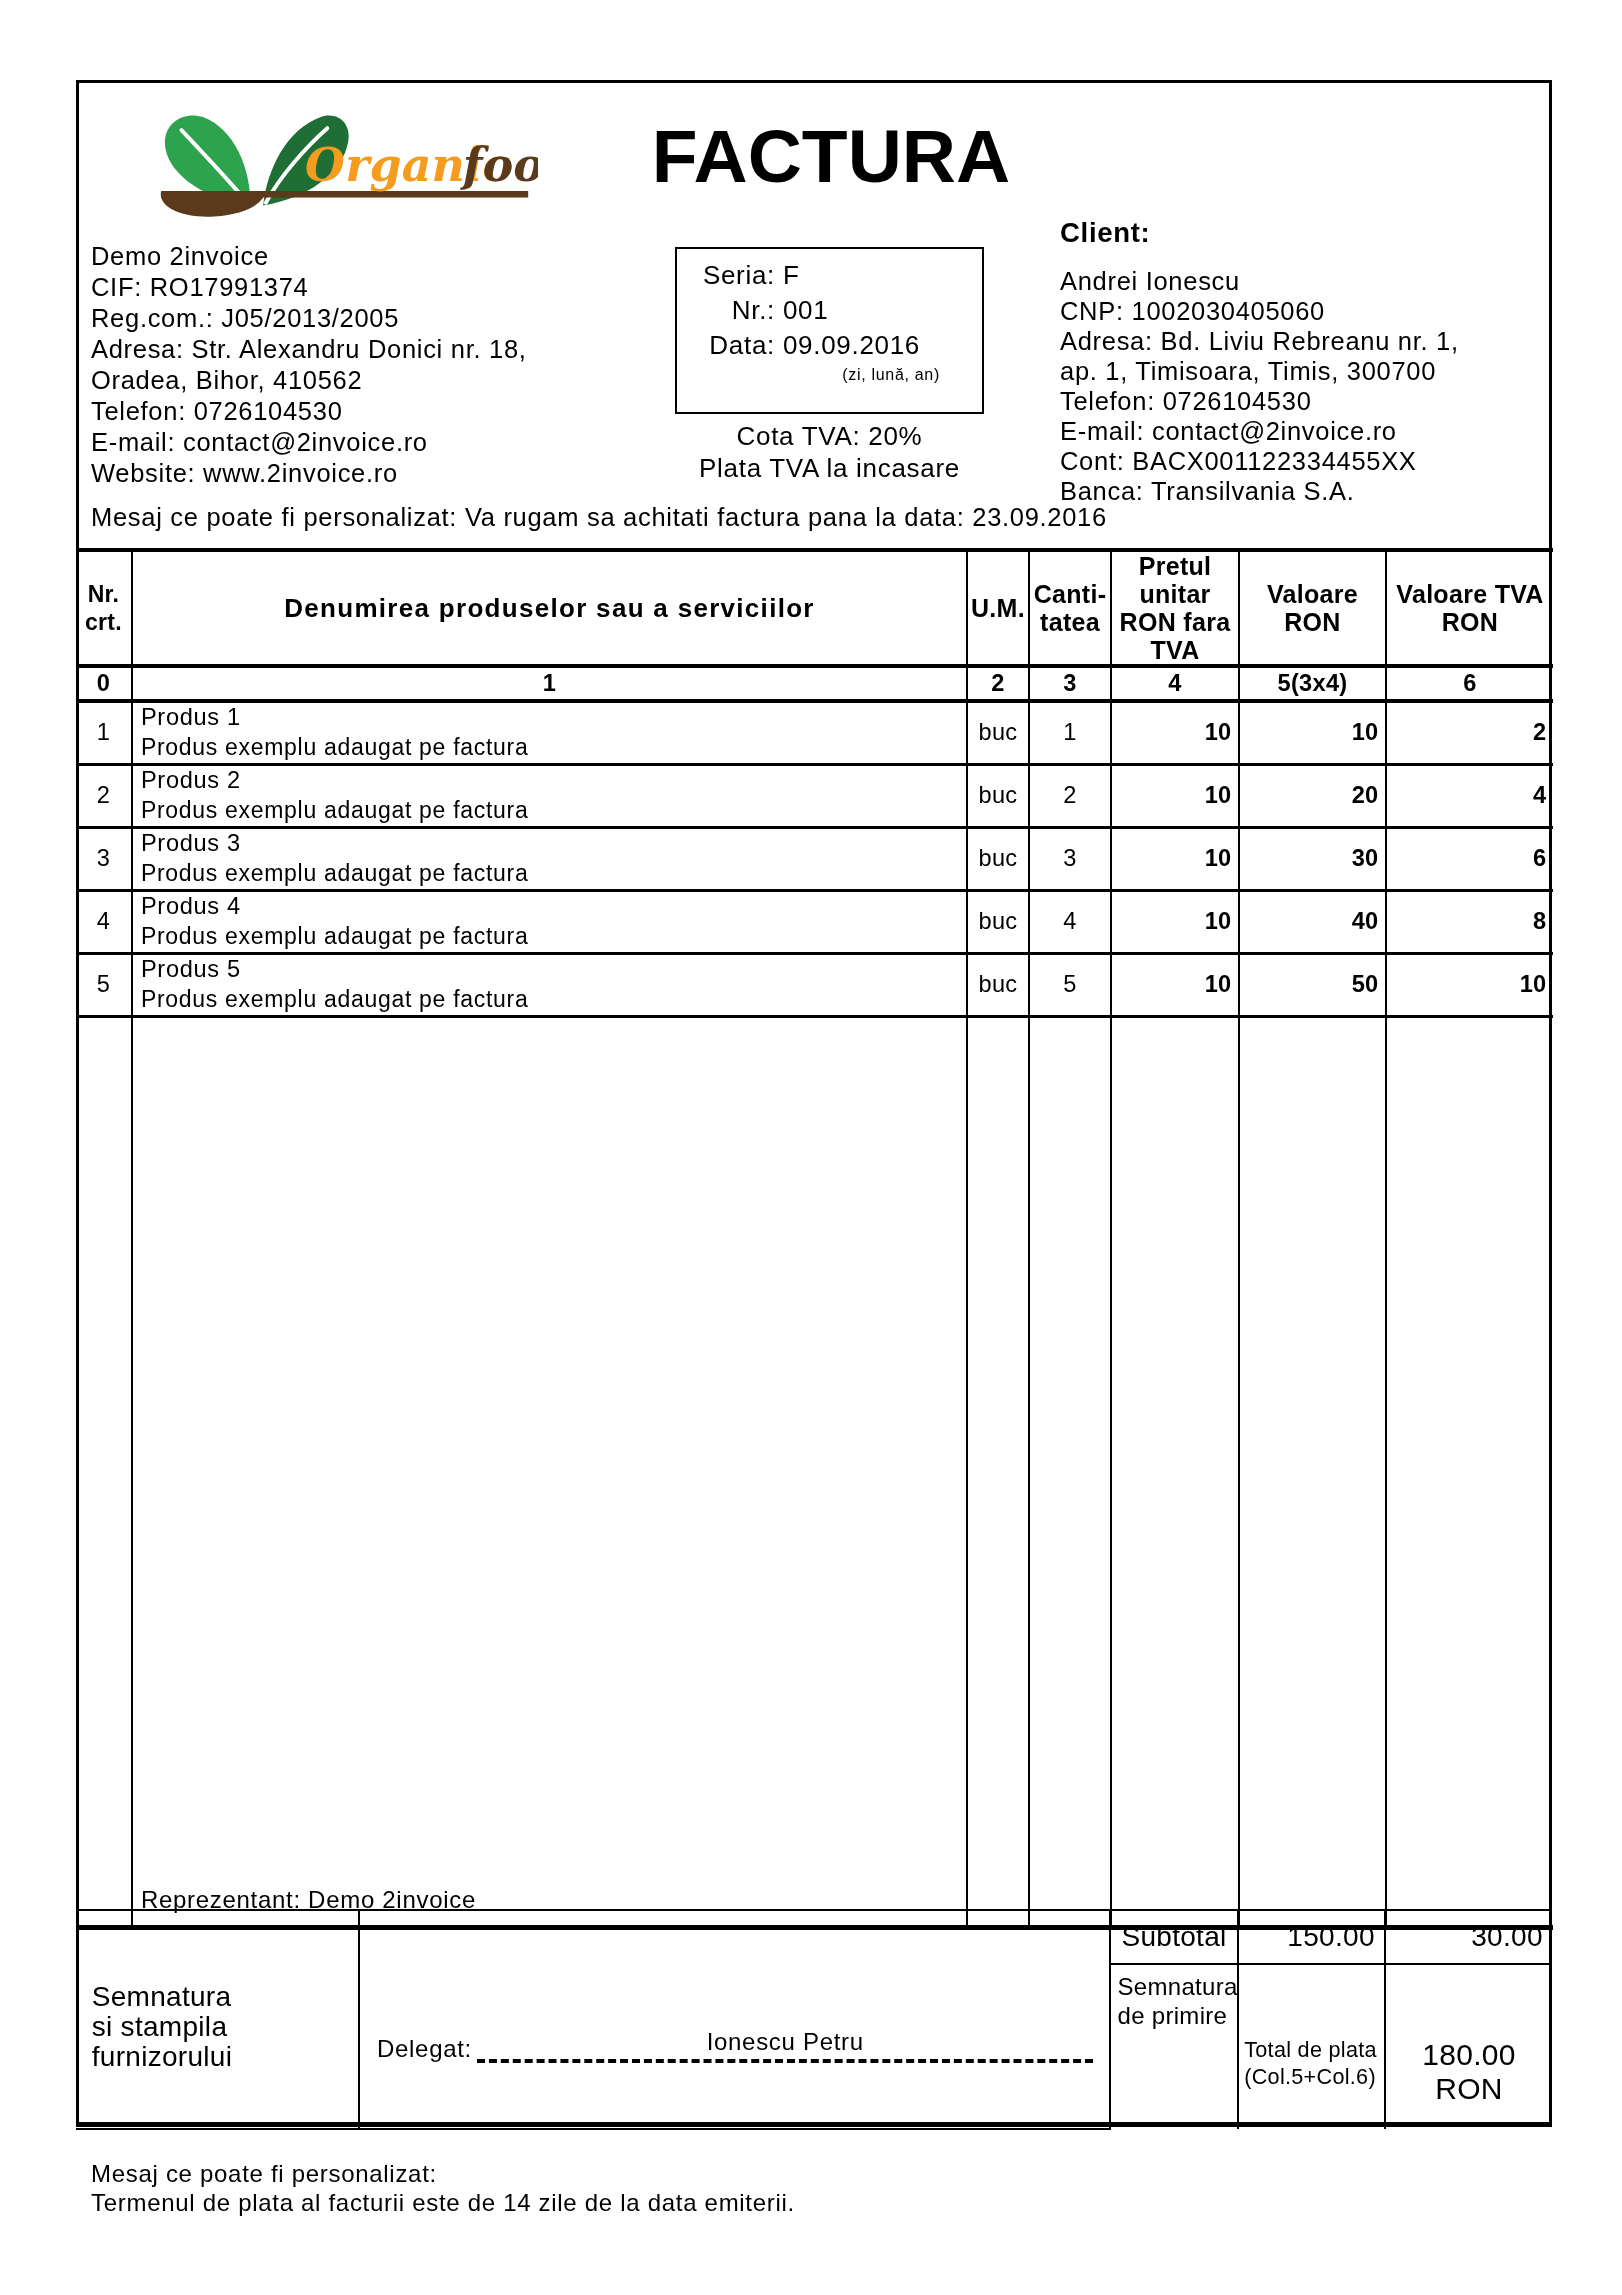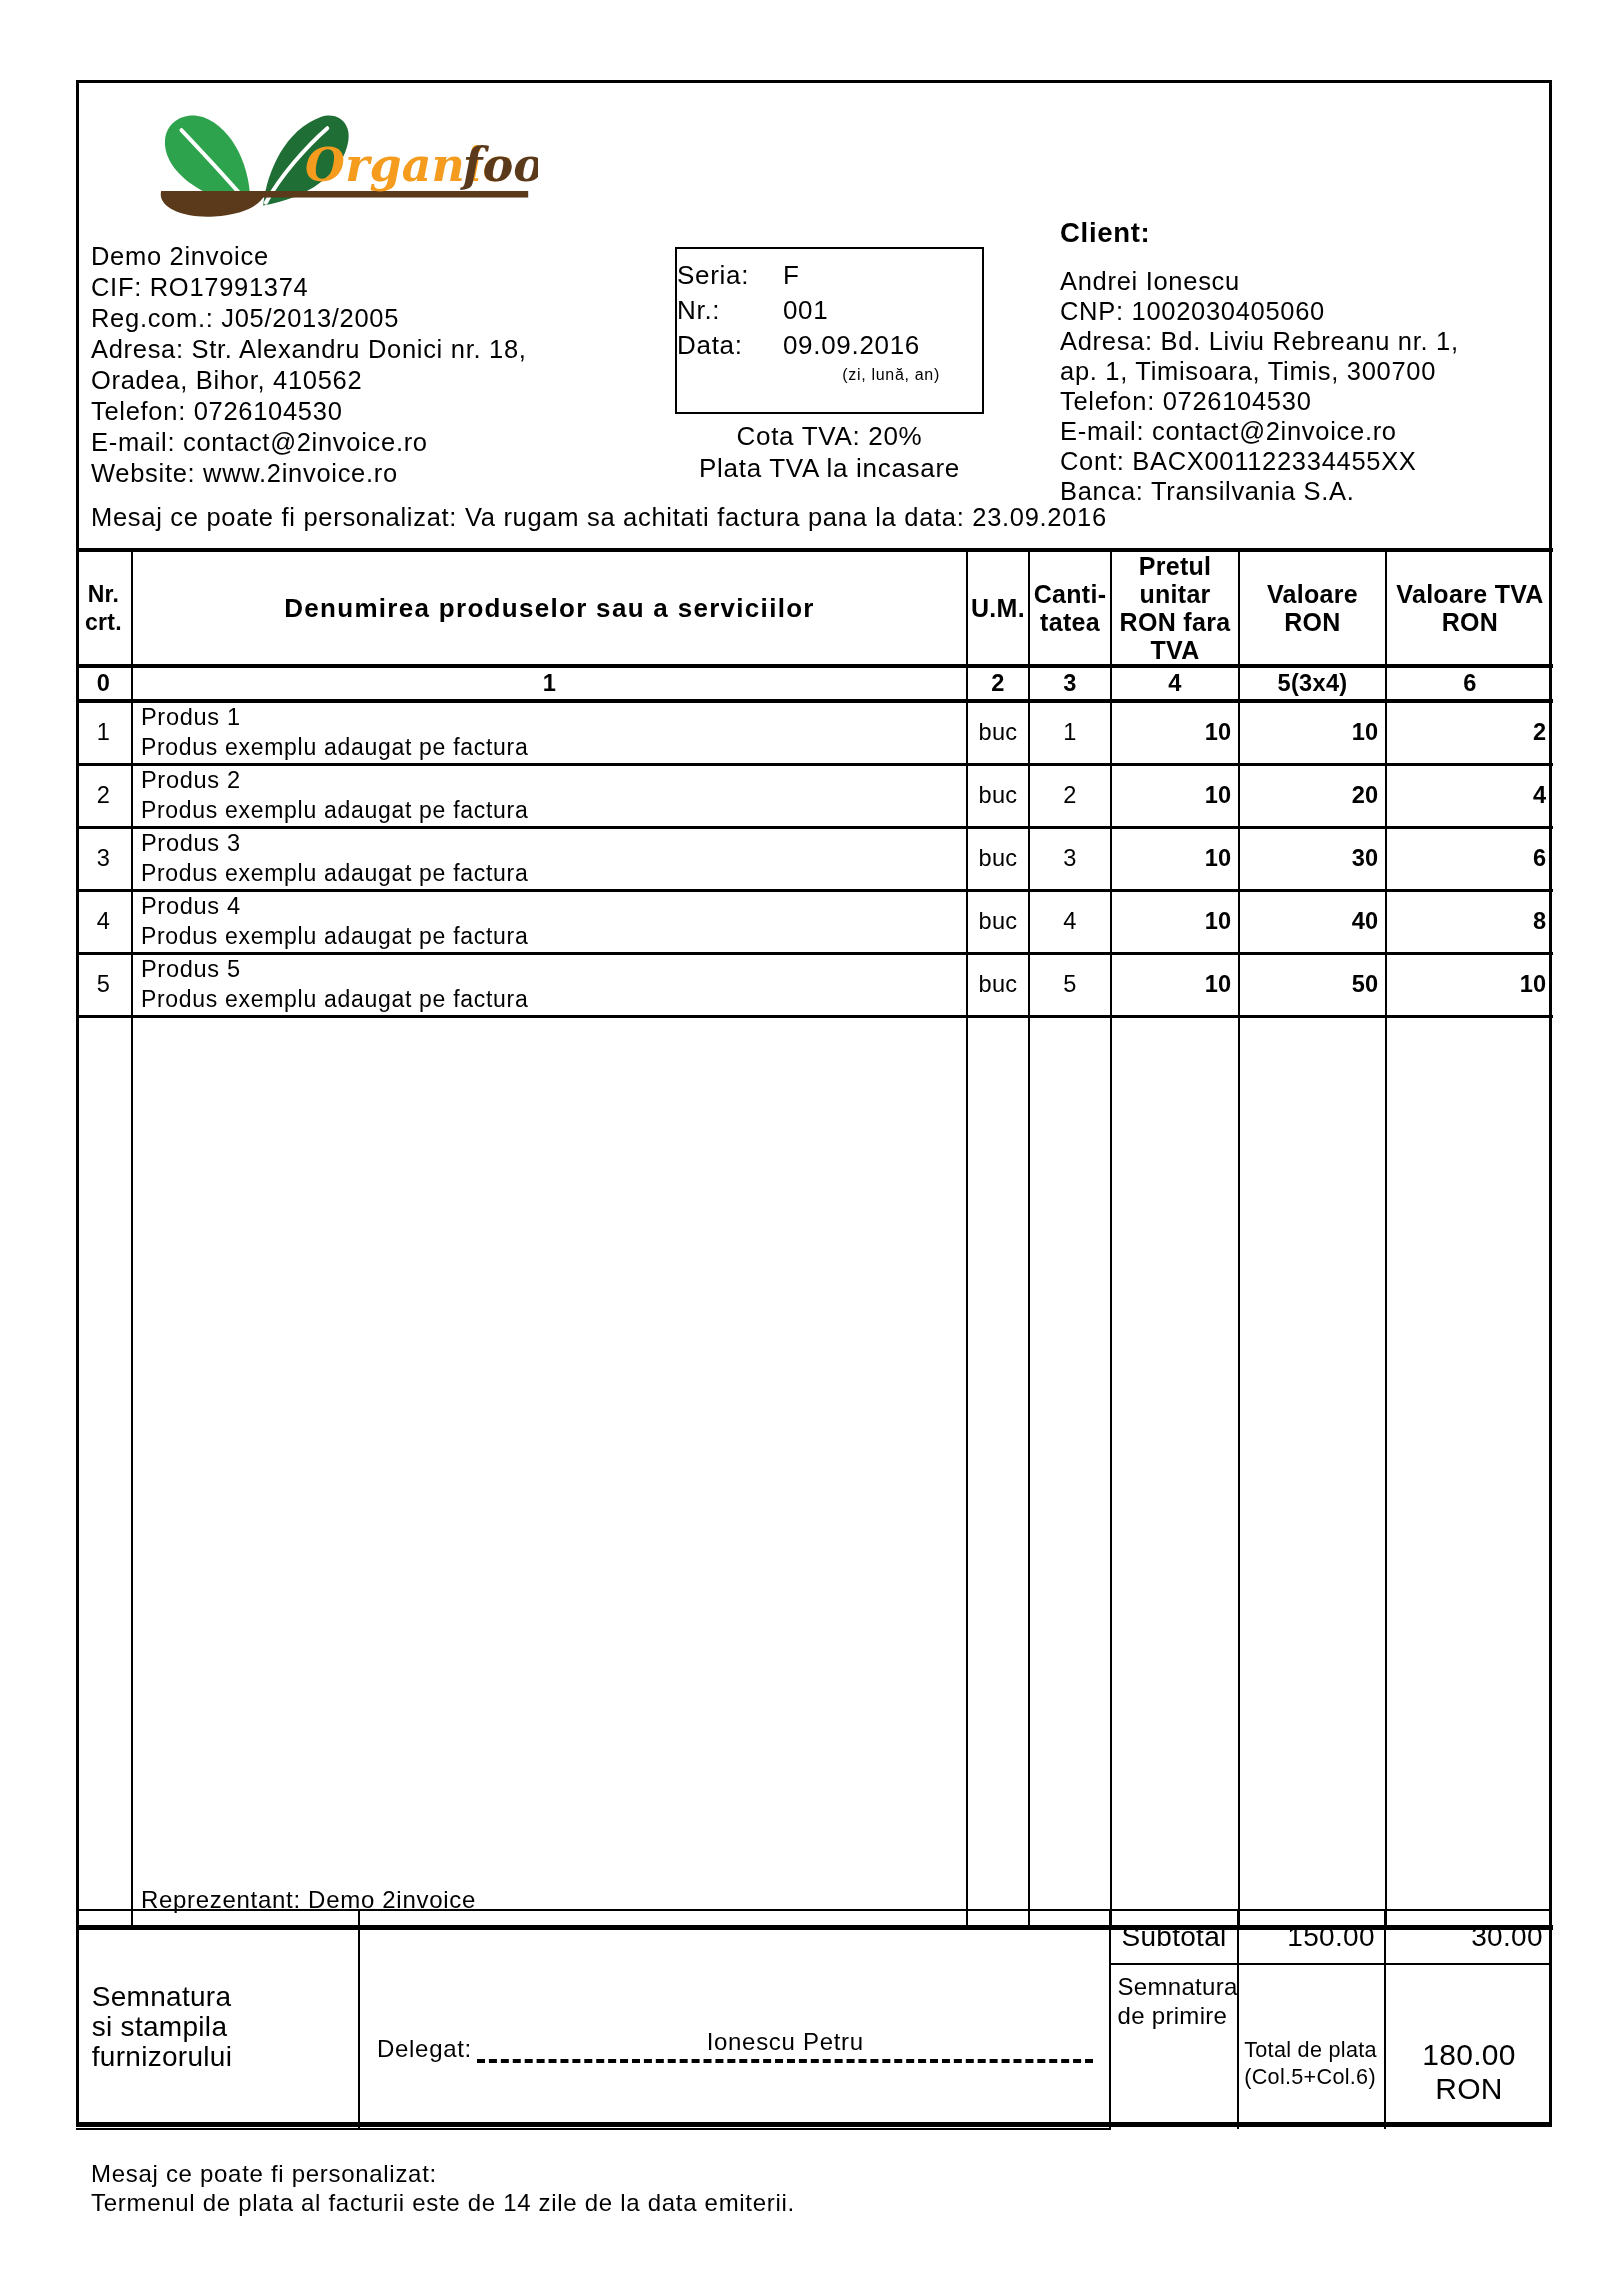--- a/index.html
+++ b/index.html
@@ -30,21 +30,21 @@
   .supplier { position:absolute; left:91px; top:241px; font-size:25.5px; line-height:31px; letter-spacing:0.7px; }
   .client   { position:absolute; left:1060px; top:216px; font-size:25.5px; line-height:30px; letter-spacing:0.7px; }
   .client-heading { font-size:27.5px; font-weight:bold; line-height:33px; margin-bottom:17px; }
 
   
   .seria-box {
     position:absolute; left:675px; top:247px; width:309px; height:167px;
     border:2.6px solid #000; padding-top:10.5px; font-size:26px; letter-spacing:0.7px;
   }
   .seria-row { display:flex; height:35px; align-items:flex-start; }
-  .seria-row .lbl { width:98px; text-align:left; }
+  .seria-row .lbl { width:98px; text-align:right; }
   .seria-row .val { padding-left:7.9px; }
   .date-note { text-align:right; padding-right:42px; font-size:16px; margin-top:1px; }
   .tva-note { position:absolute; left:675px; top:420px; width:309px; text-align:center; font-size:26px; line-height:32px; letter-spacing:0.7px; }
 
   .message { position:absolute; left:91px; top:503px; font-size:25.5px; letter-spacing:0.7px; }
 
   
   table.t { position:absolute; left:76px; border-collapse:collapse; table-layout:fixed; }
   table.t td { border:2.6px solid #000; }
   table.main { top:548px; width:1476px; }
@@ -92,20 +92,21 @@
     <path fill="#2EA34D" d="M150,150 C80,142 15,98 20,48 C23,22 50,6 78,15 C125,32 152,95 150,150 Z"></path>
     <path fill="none" stroke="#ffffff" stroke-width="6" stroke-linecap="round" d="M45,35 C80,72 120,115 146,146"></path>
     <path fill="#1E6E36" d="M170,150 C176,96 205,34 258,15 C284,6 305,25 300,52 C292,102 235,140 170,150 Z"></path>
     <path fill="none" stroke="#ffffff" stroke-width="6" stroke-linecap="round" d="M268,32 C236,60 196,105 174,146"></path>
     <path fill="#5B3A1B" d="M14,128 C8,152 45,170 95,167 C140,164 165,150 172,134 C174,130 173,128 170,128 Z"></path>
     <rect fill="#5B3A1B" x="168" y="128" width="407" height="10"></rect>
     <text class="logo-script logo-organic" x="234" y="112">Organic</text>
     <text class="logo-script logo-food" x="475" y="112">food</text>
   </svg>
 
+  <h1 class="title">FACTURA</h1>
 
   <div class="supplier">
     <div class="info-line">Demo 2invoice</div>
     <div class="info-line">CIF: RO17991374</div>
     <div class="info-line">Reg.com.: J05/2013/2005</div>
     <div class="info-line">Adresa: Str. Alexandru Donici nr. 18,</div>
     <div class="info-line">Oradea, Bihor, 410562</div>
     <div class="info-line">Telefon: 0726104530</div>
     <div class="info-line">E-mail: contact@2invoice.ro</div>
     <div class="info-line">Website: www.2invoice.ro</div>

